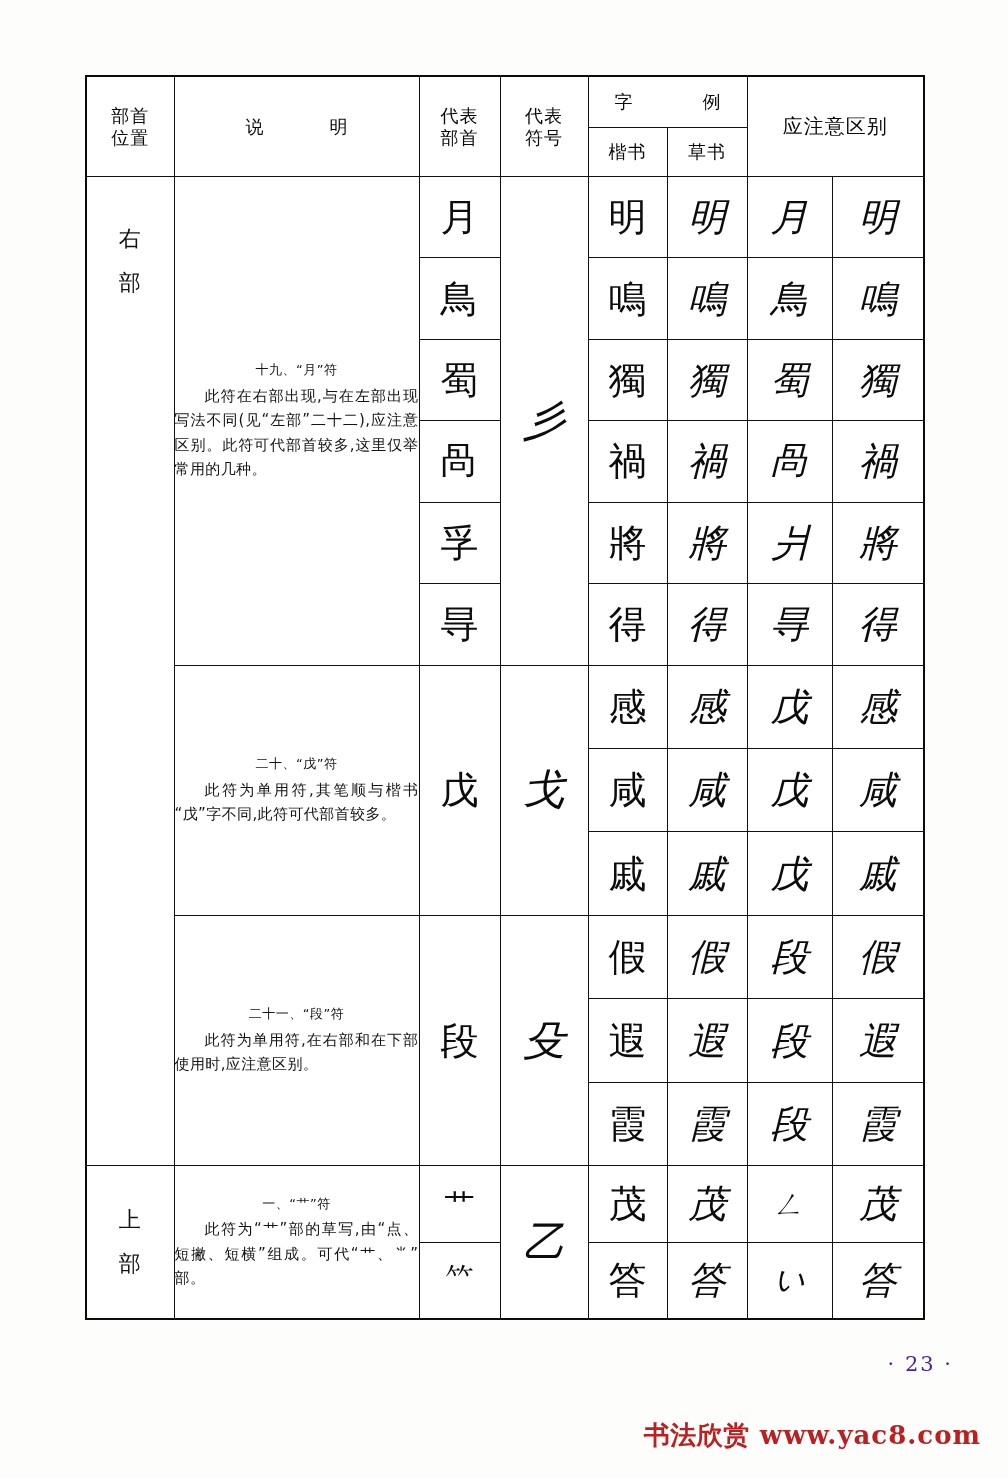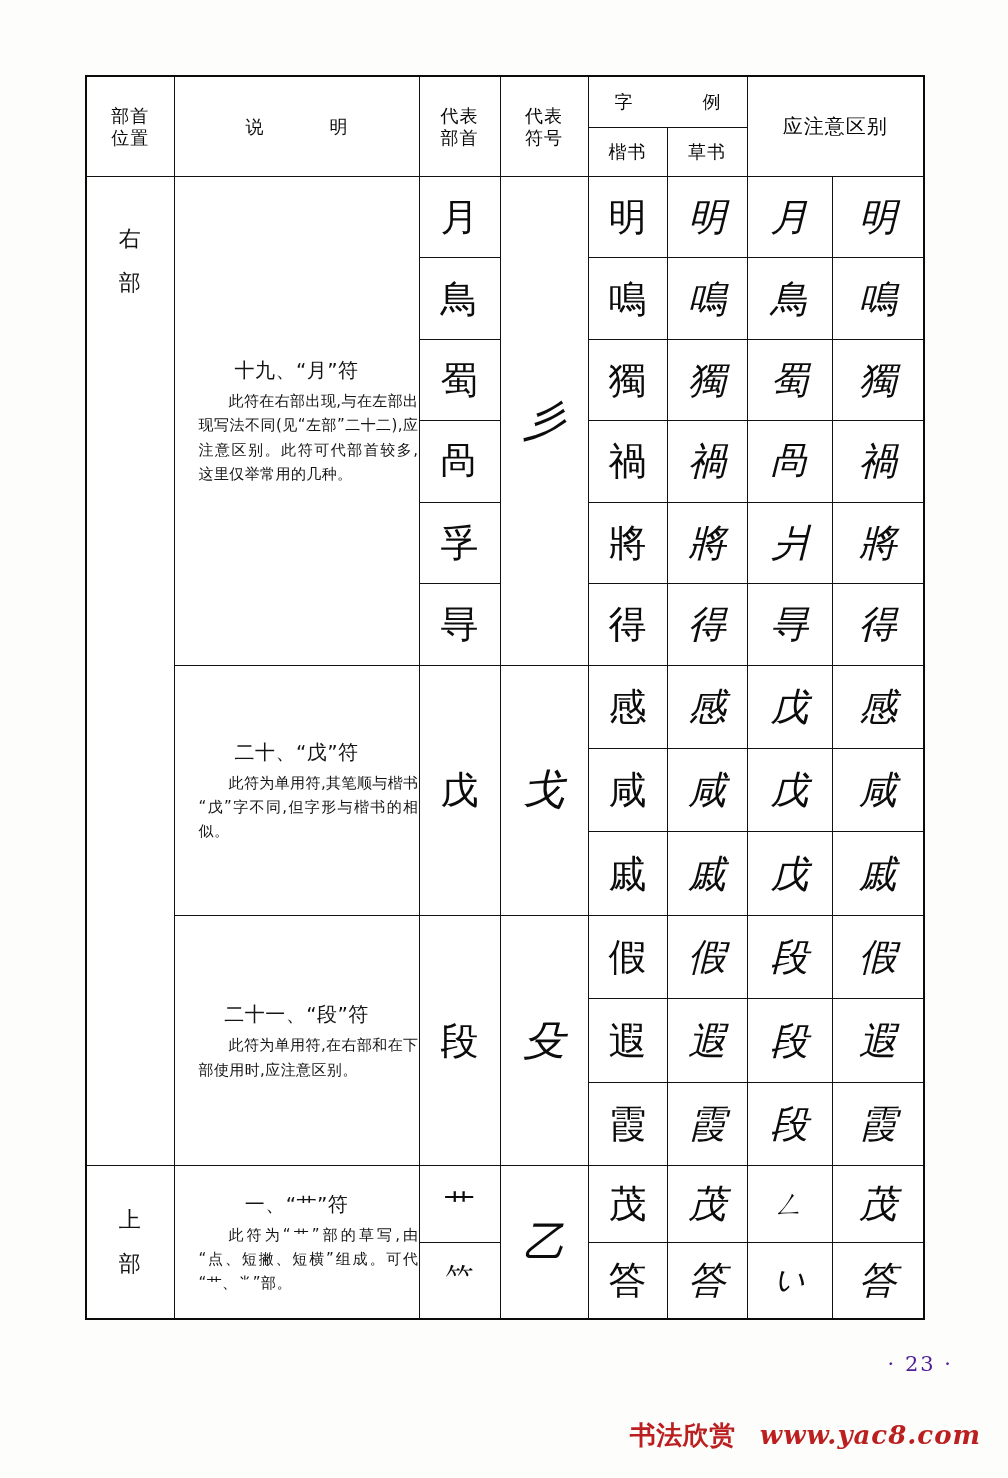--- a/index.html
+++ b/index.html
@@ -76,32 +76,31 @@
   .pos-cell span { display: block; }
 
   .desc-cell {
     text-align: left;
     vertical-align: top;
     padding: 10px 12px 8px 12px;
     color: #141414;
   }
   .desc-title {
     text-align: center;
-    font-size: 20px;
+    font-size: 13px;
     letter-spacing: 0.5px;
     margin-bottom: 4px;
     line-height: 1.5;
   }
   .desc-body {
     font-size: 15px;
     line-height: 1.62;
     letter-spacing: 0.4px;
     text-align: justify;
     text-indent: 2em;
-    padding-left: 24px;
   }
 
   
   .glyph {
     font-family: "DejaVu Serif", "Liberation Serif", serif;
     font-size: 38px;
     line-height: 1;
     color: #0c0c0c;
   }
   .glyph-cao {
@@ -139,23 +138,22 @@
     font-size: 26px;
     font-weight: bold;
     letter-spacing: 0.5px;
     white-space: nowrap;
   }
   .wm-cn {
     font-family: "DejaVu Sans", "Liberation Sans", sans-serif;
   }
   .wm-url {
     font-family: "DejaVu Serif", "Liberation Serif", serif;
-    margin-left: 24px;
+    margin-left: 10px;
     letter-spacing: 1px;
-    font-style: italic;
   }
 </style>
 </head>
 <body>
 
 <div id="page" style="background: rgb(253, 253, 252);">
 
   <div class="tbl-wrap">
     <table class="chart">
       <colgroup>
@@ -247,21 +245,21 @@
           <td class="glyph" style="height:80px">㝵</td>
           <td class="glyph">得</td>
           <td class="glyph-cao">得</td>
           <td class="glyph-cao">㝵</td>
           <td class="glyph-cao">得</td>
         </tr>
 
         <tr>
           <td class="desc-cell" rowspan="3">
             <div class="desc-title">二十、“戊”符</div>
-            <div class="desc-body">此符为单用符,其笔顺与楷书“戊”字不同,但字形与楷书的相似。</div>
+            <div class="desc-body">此符为单用符,其笔顺与楷书“戊”字不同,此符可代部首较多。</div>
           </td>
           <td class="glyph" rowspan="3">戊</td>
           <td class="glyph-sym" rowspan="3">戈</td>
           <td class="glyph" style="height:82px">感</td>
           <td class="glyph-cao">感</td>
           <td class="glyph-cao">戊</td>
           <td class="glyph-cao">感</td>
         </tr>
         <tr>
           <td class="glyph" style="height:82px">咸</td>

